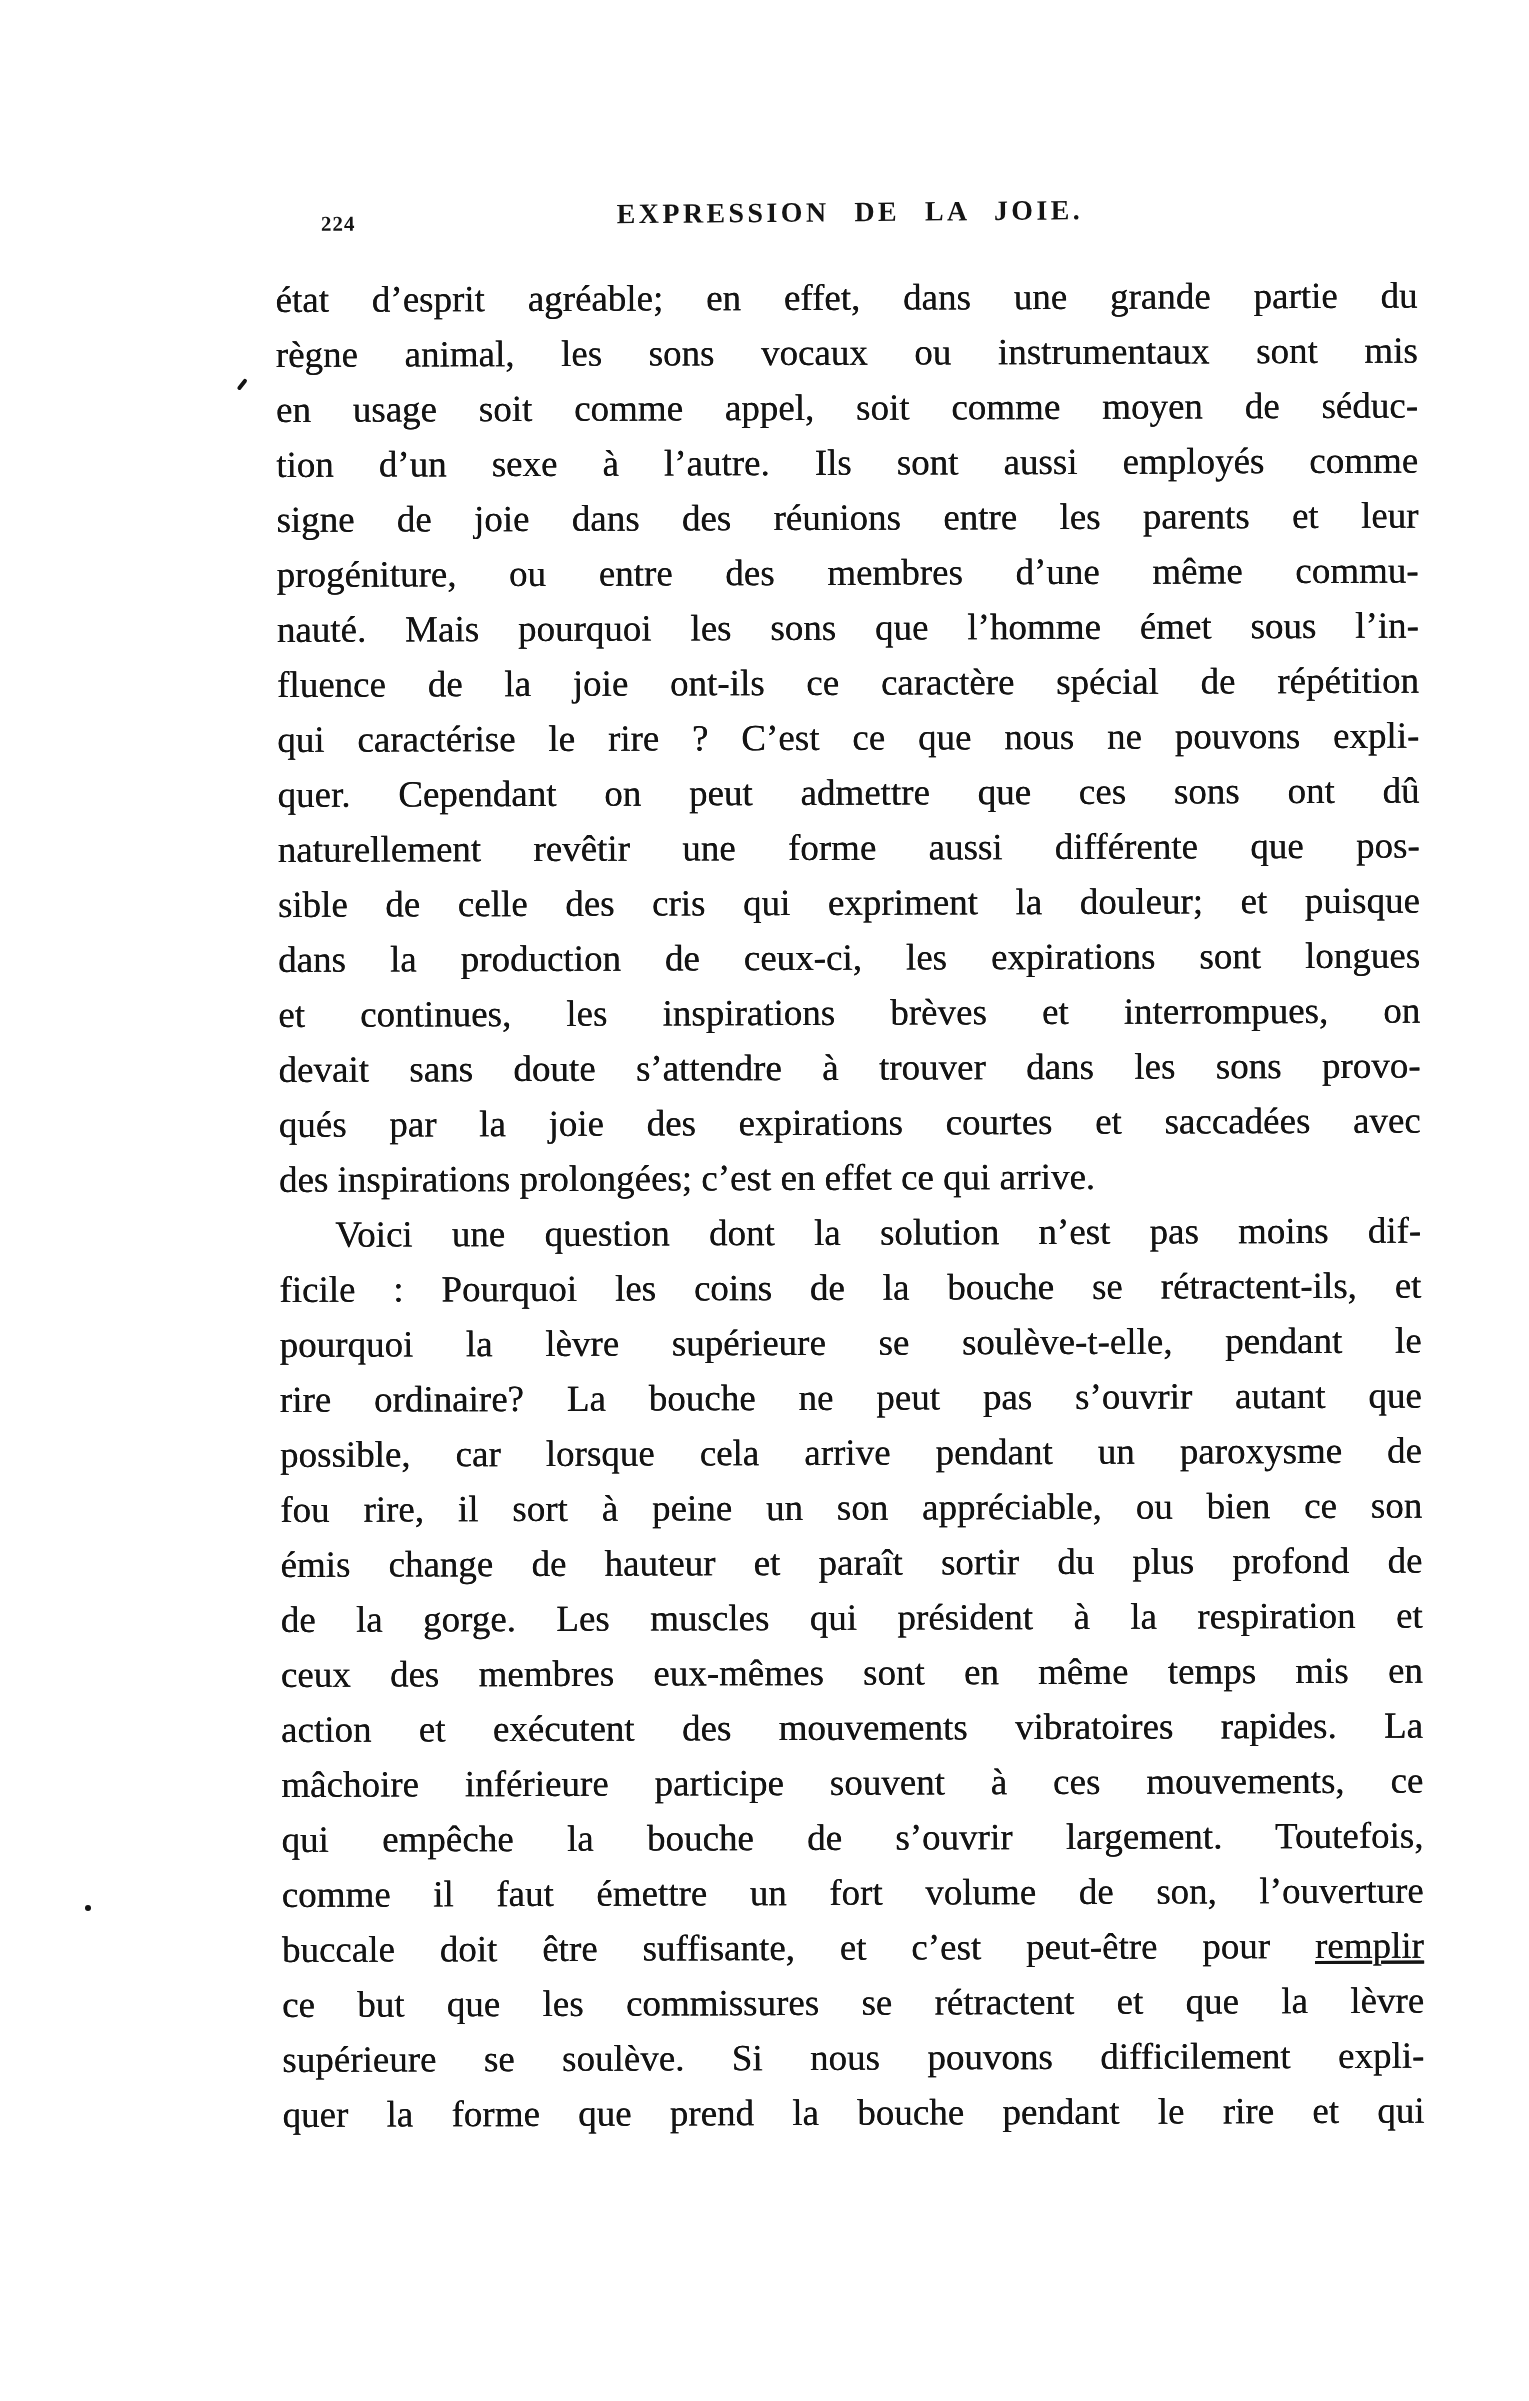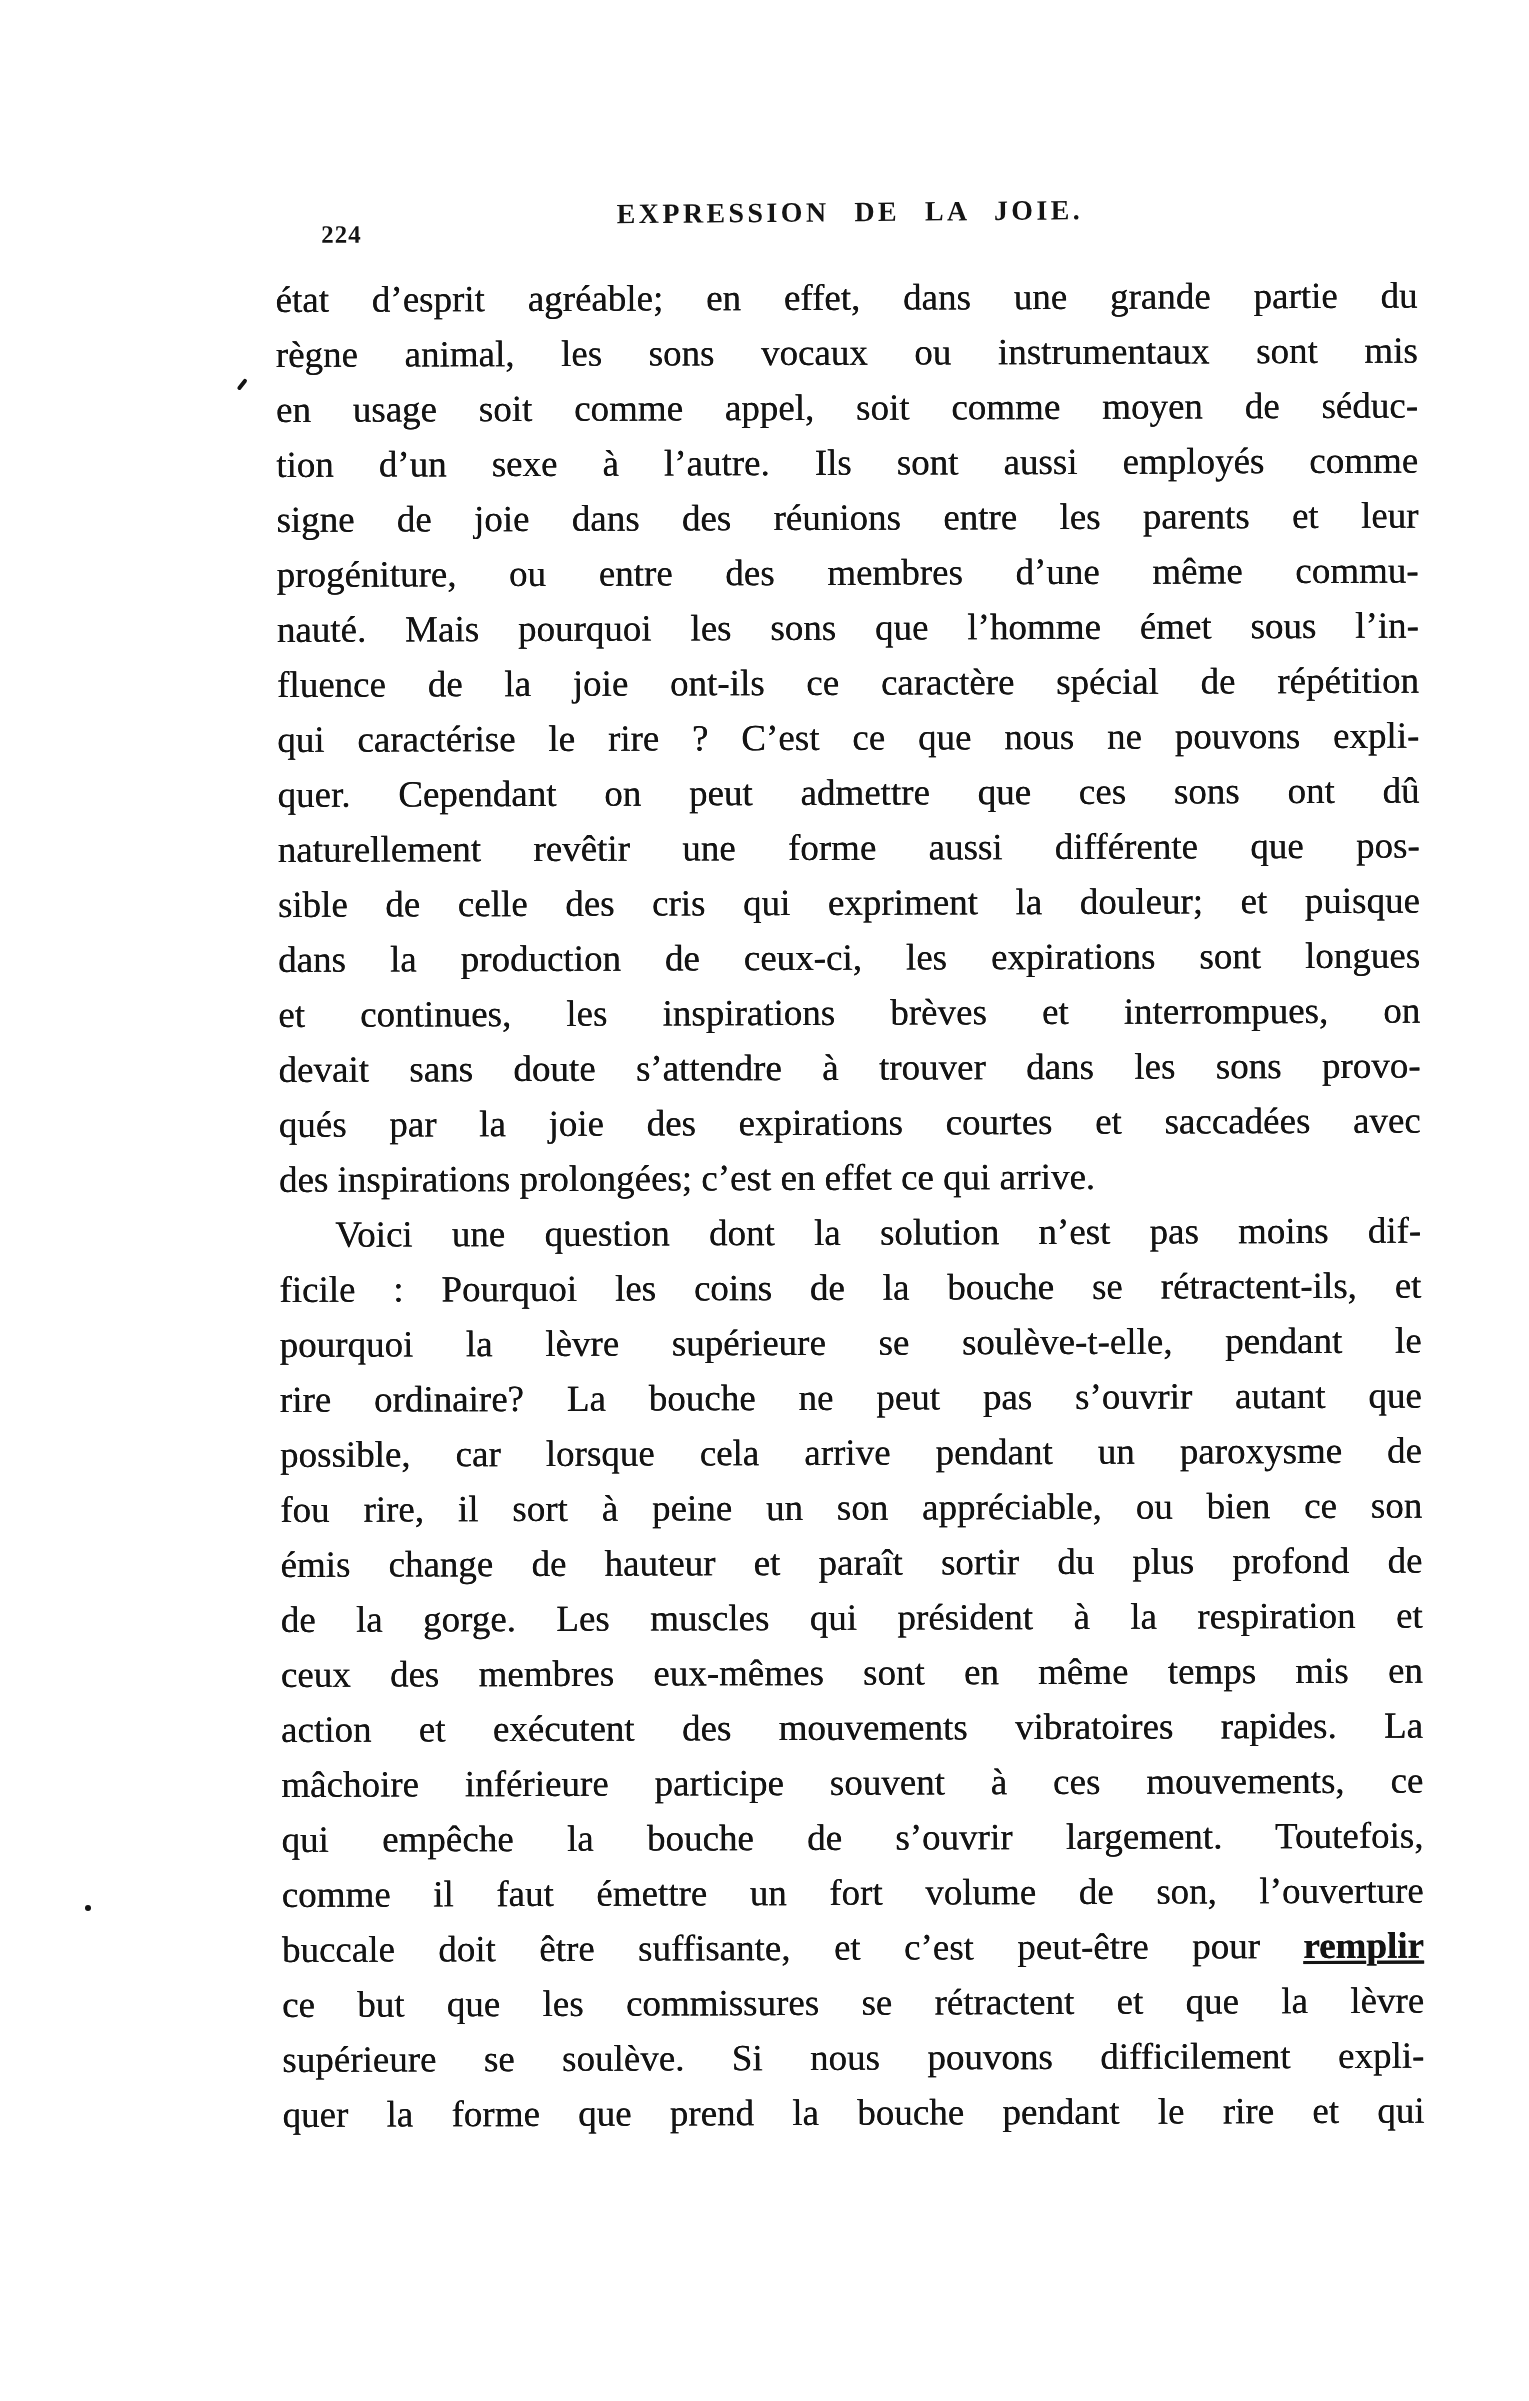--- a/index.html
+++ b/index.html
@@ -16,22 +16,22 @@
     overflow:hidden;
   }
   .page{position:relative;width:1529px;height:2553px;background:var(--paper);}
 
   
   .header{
     position:absolute;left:0;top:194px;width:1529px;height:58px;
     transform:rotate(-0.5deg);
   }
   .pagenum{
-    position:absolute;left:321px;top:23px;
-    font-size:25px;font-weight:700;letter-spacing:1px;
+    position:absolute;left:321px;top:14px;
+    font-size:21px;font-weight:700;letter-spacing:1px;
   }
   .running-title{
     position:absolute;left:279px;top:2.9px;width:1142px;
     text-align:center;
     font-size:28px;font-weight:700;
     letter-spacing:3.4px;word-spacing:14.4px;
   }
 
   
   .textblock{
@@ -44,21 +44,21 @@
     line-height:55px;
     height:55px;
     text-align:justify;
     text-align-last:justify;
     white-space:normal;
     text-shadow:0.3px 0 0 currentColor; 
   }
   .line.no-just{text-align-last:left;}
   .line.indent{padding-left:56px;}
   .heavy{
-    font-weight:700;
+    font-weight:400;
     text-decoration:underline;
     text-decoration-thickness:3.4px;
     text-underline-offset:3.4px;
   }
 
   
   .artifact{position:absolute;background:var(--ink);}
   .tick{
     left:240px;top:378px;width:4.3px;height:13.4px;
     border-radius:2.4px;transform:rotate(38deg);

